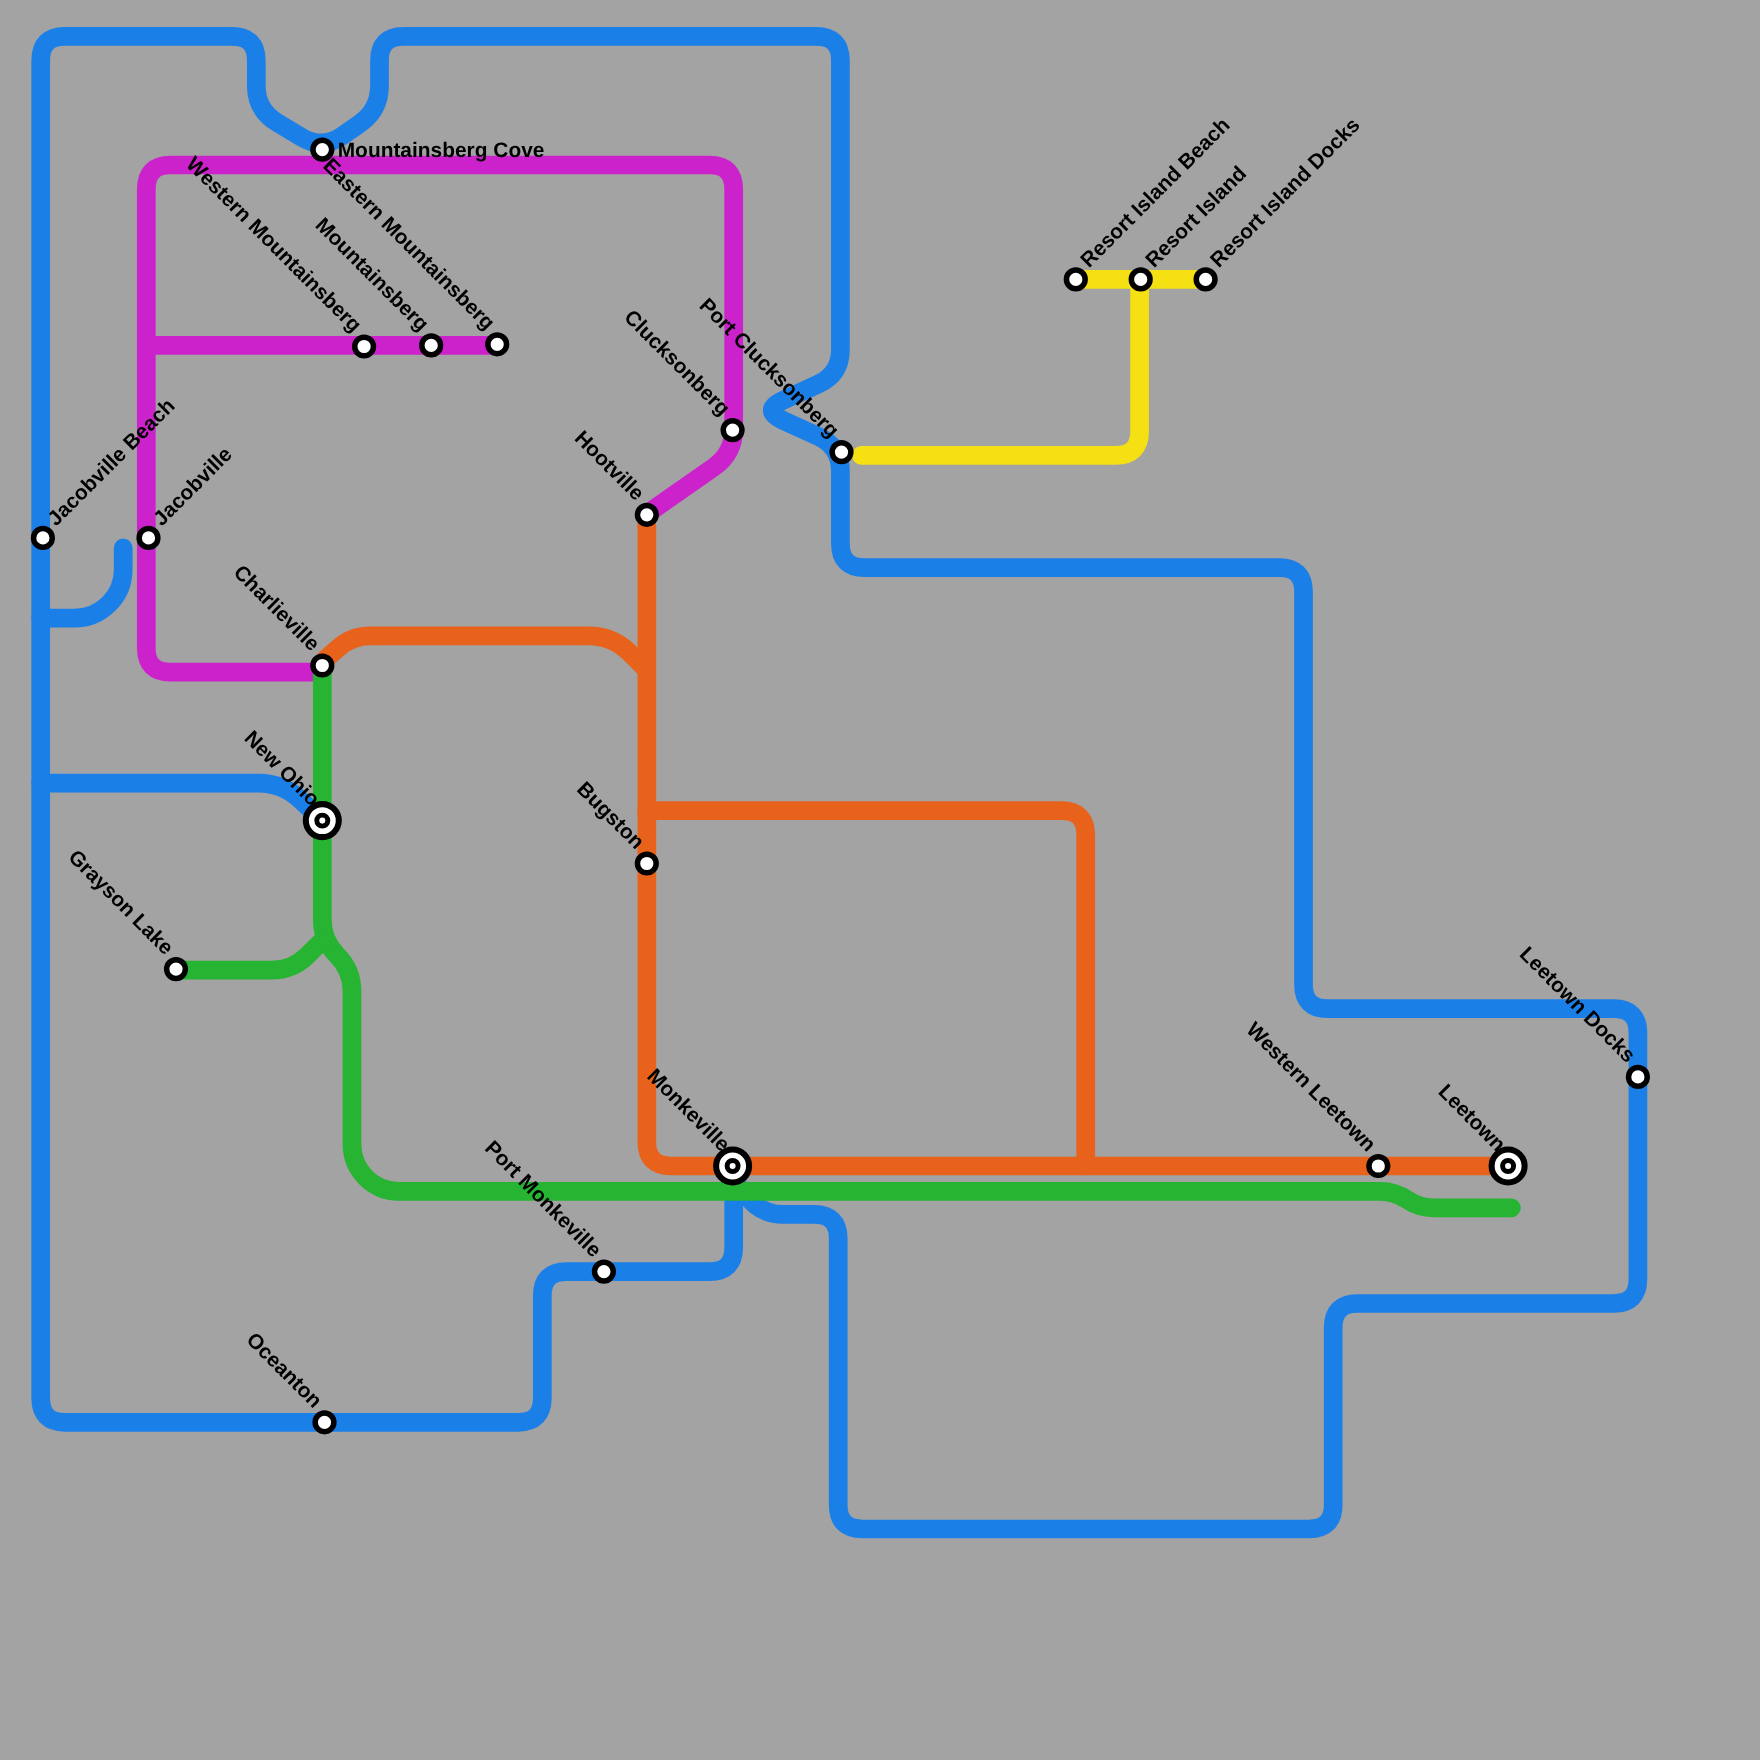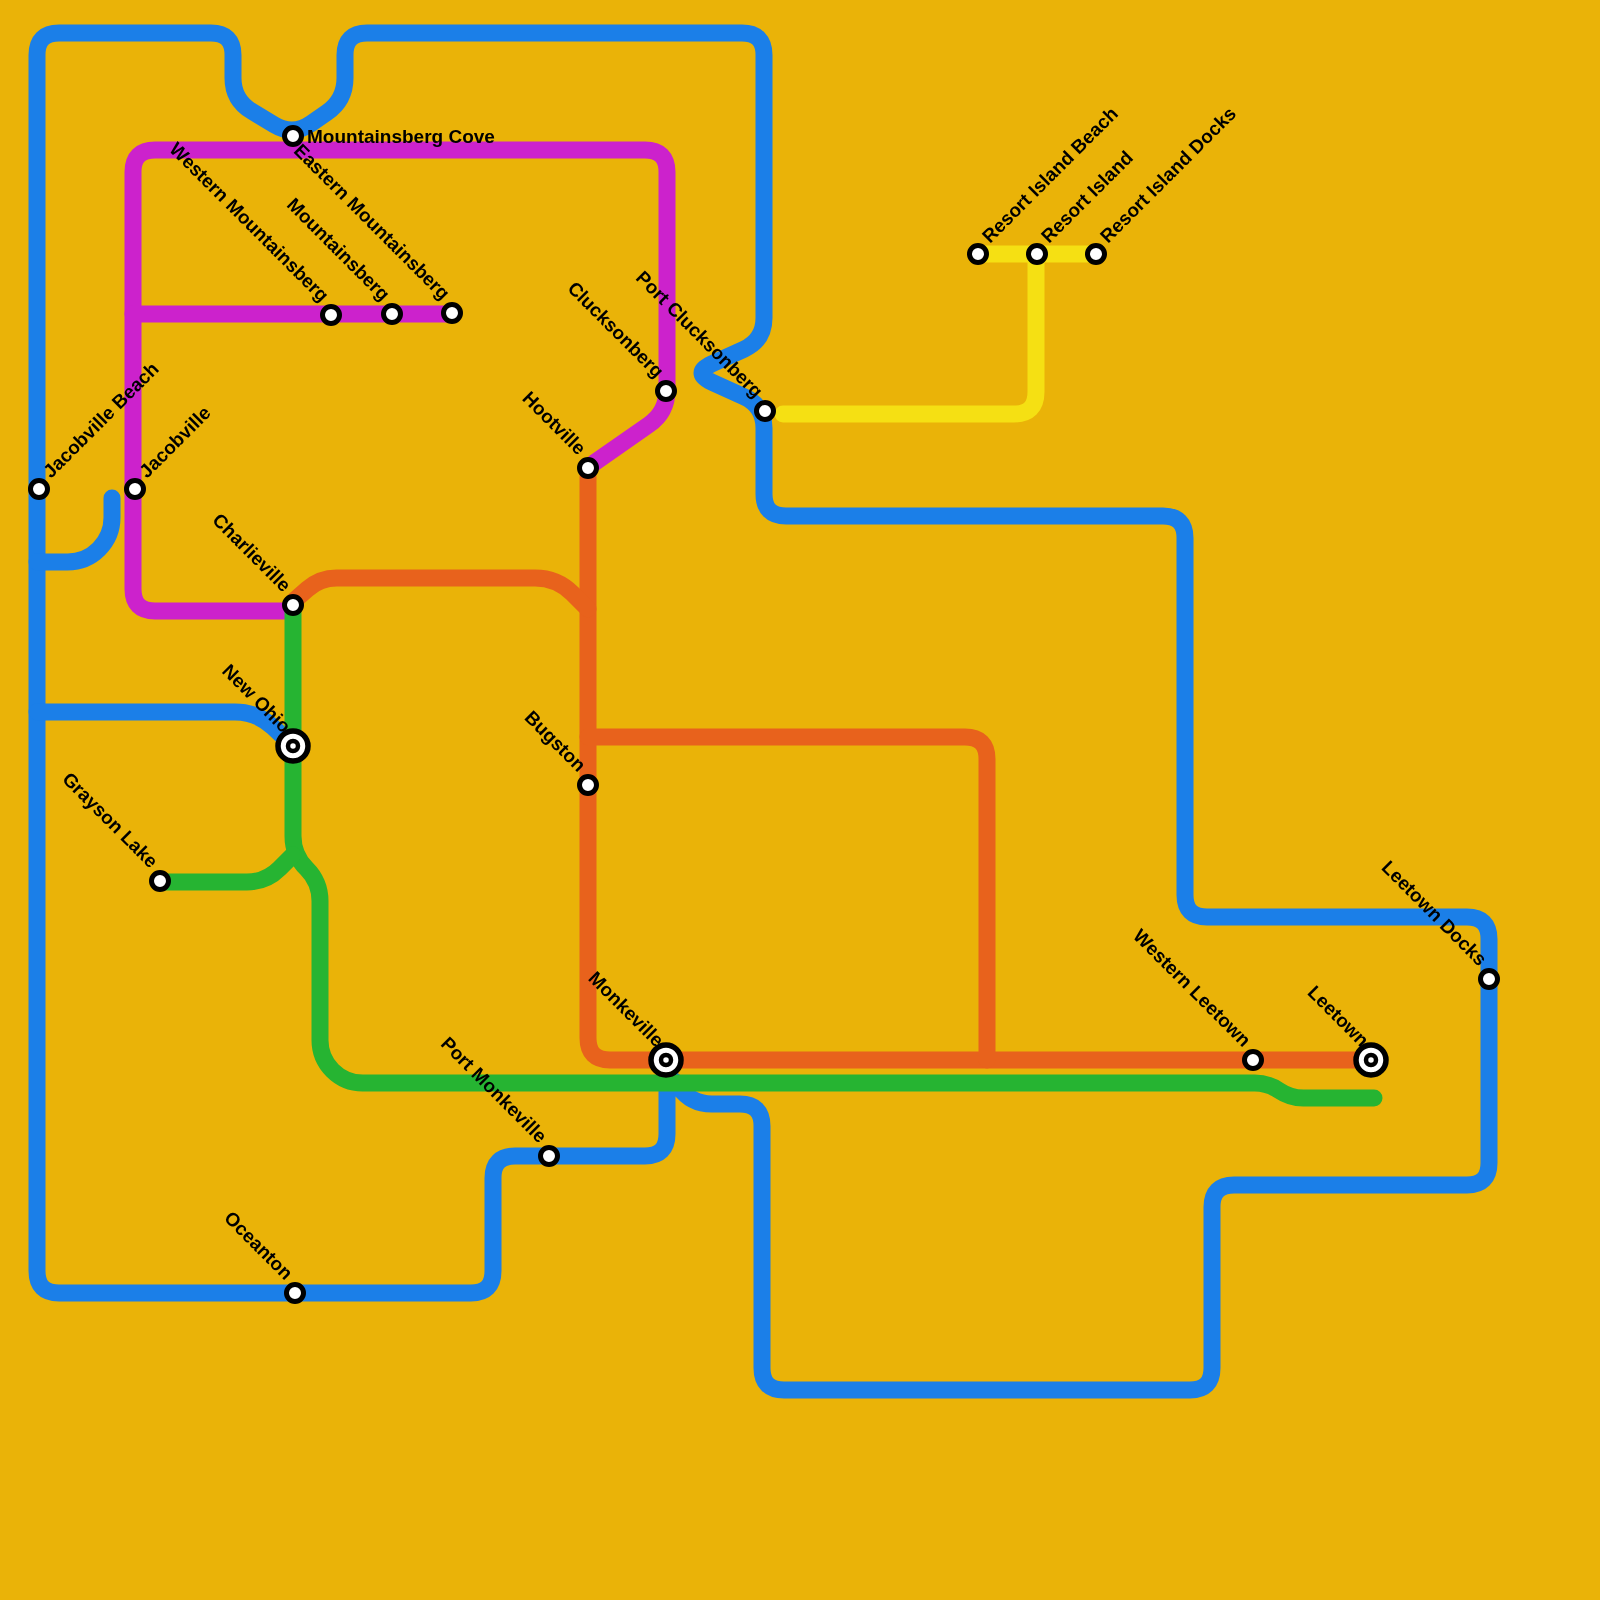--- a/index.html
+++ b/index.html
@@ -8,21 +8,21 @@
     background: #ffffff;
     width: 1600px;
     height: 1600px;
     overflow: hidden;
     font-family: "Liberation Sans", sans-serif;
   }
   #map-wrap {
     position: relative;
     width: 1600px;
     height: 1600px;
-    background: #eab308;
+    background: #a3a3a3;
   }
   svg { display: block; }
   text {
     font-family: "Liberation Sans", sans-serif;
     font-weight: bold;
     fill: #000000;
   }
 </style>
 </head>
 <body>

